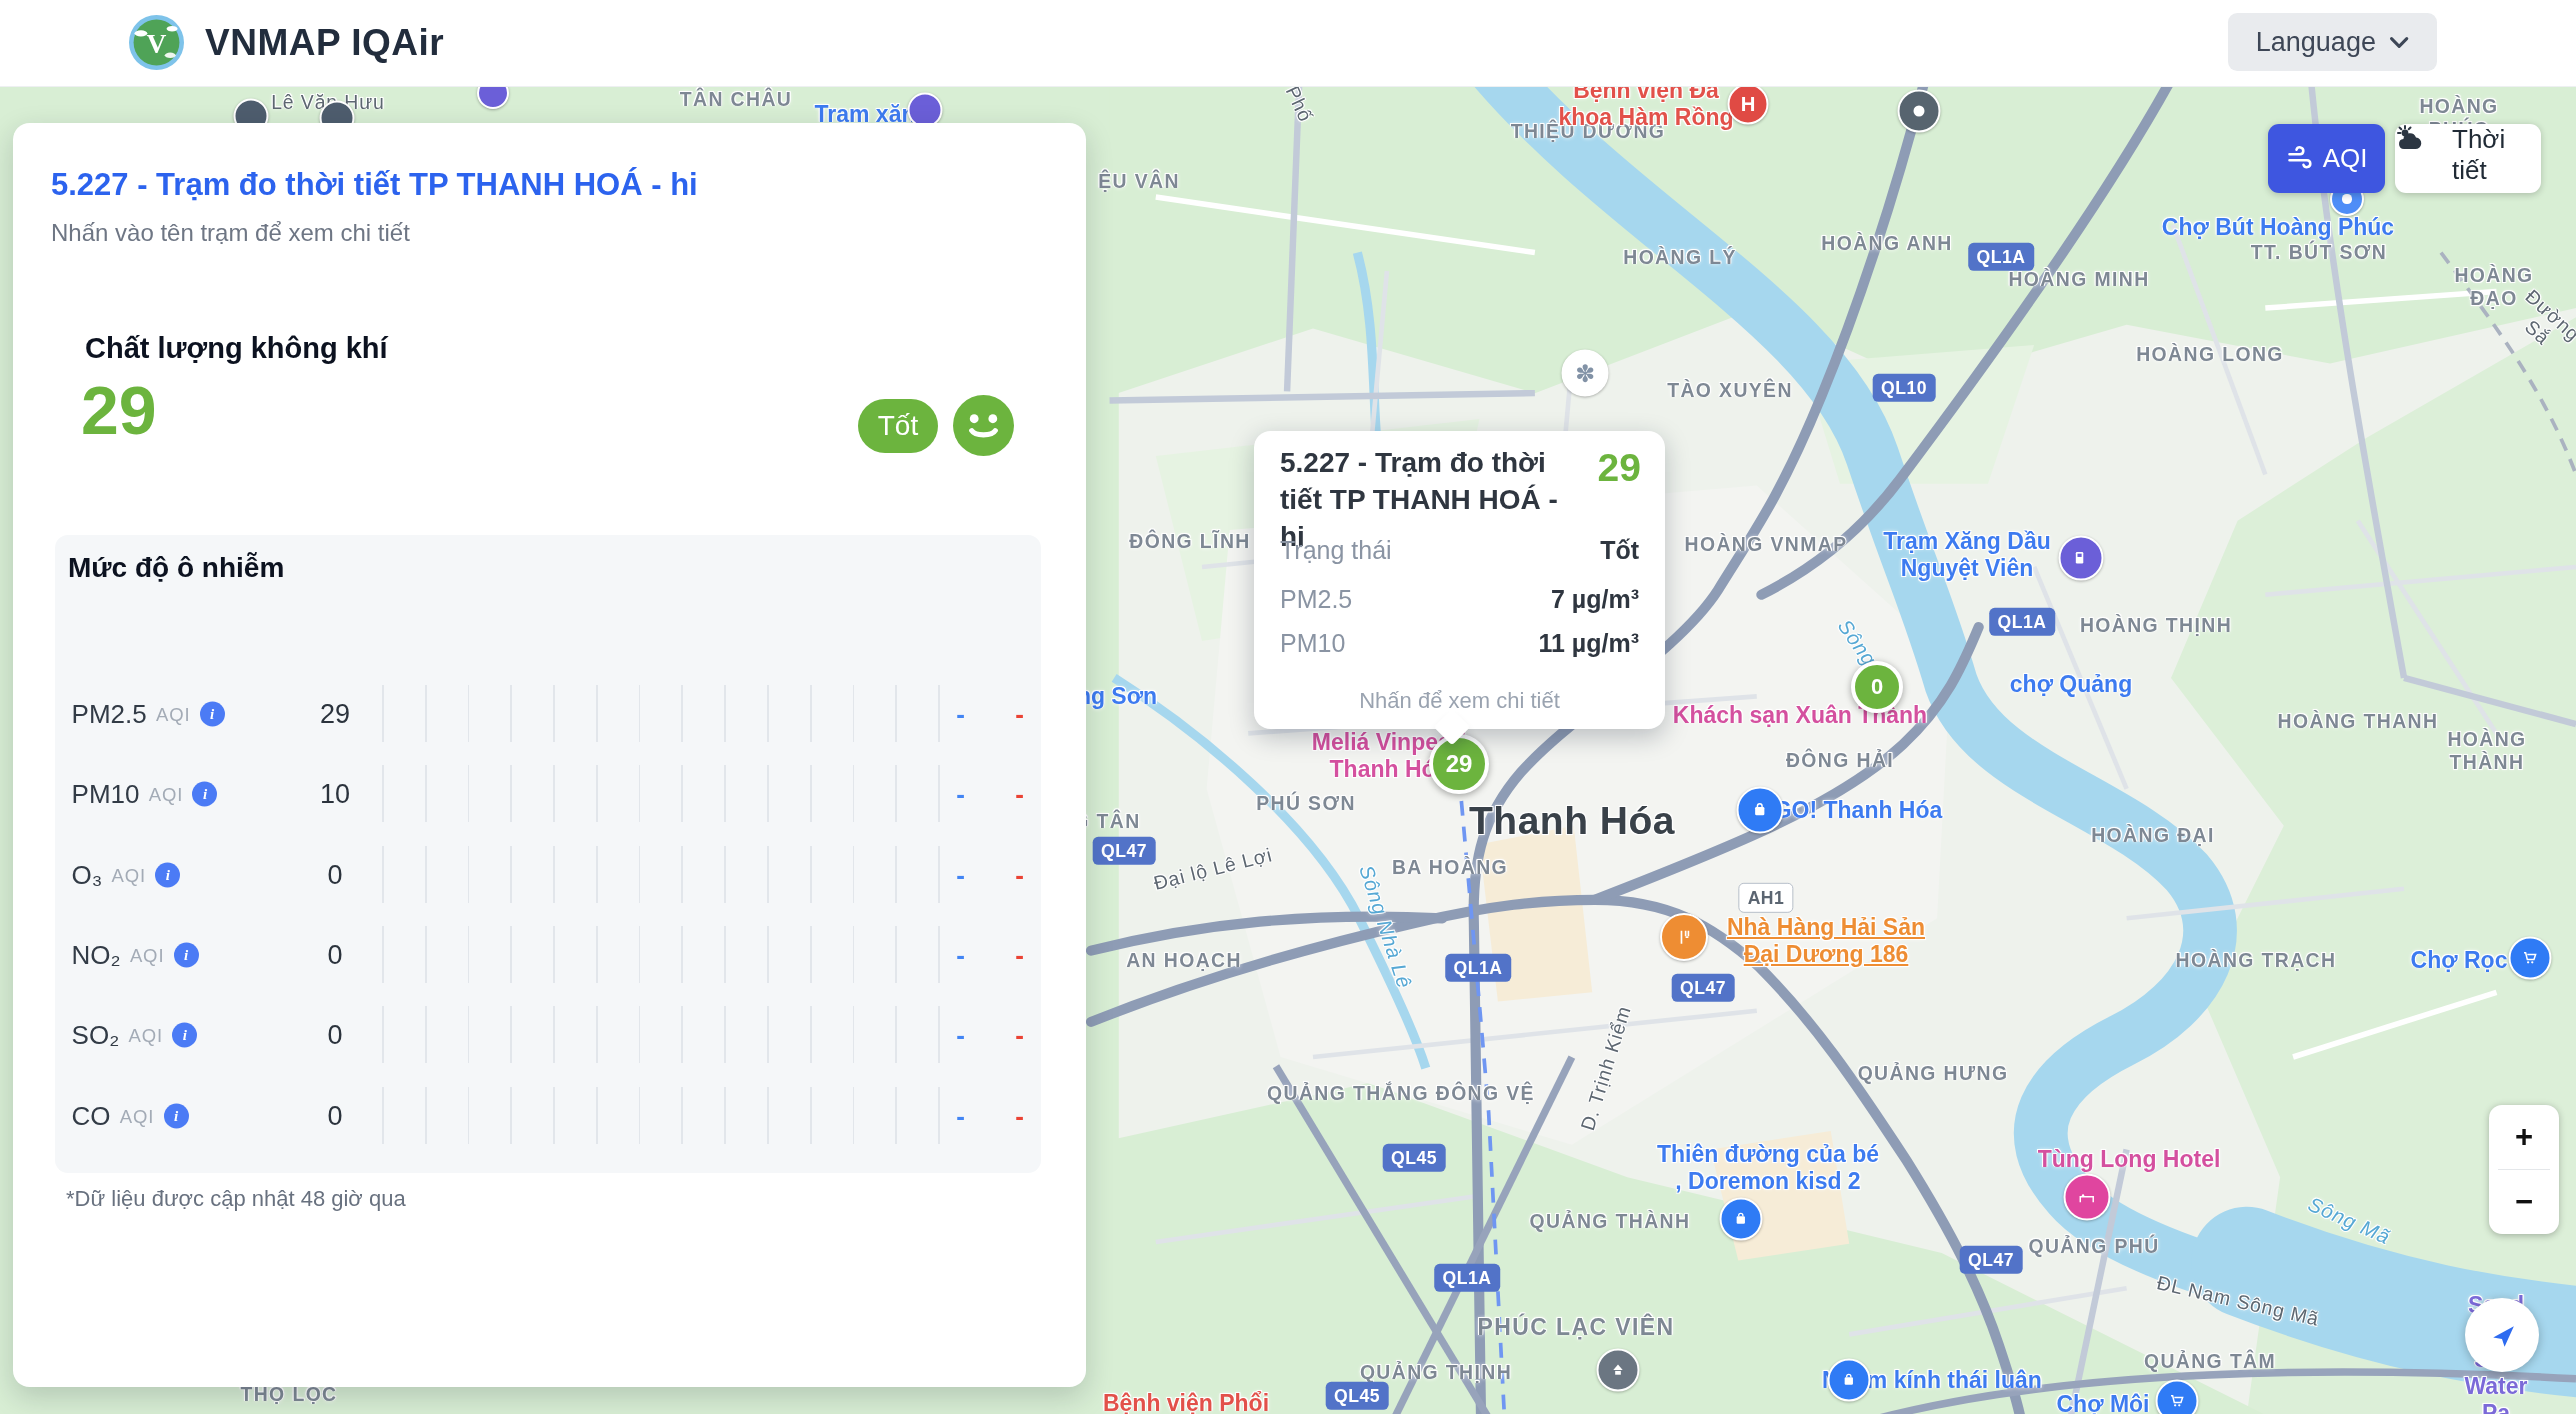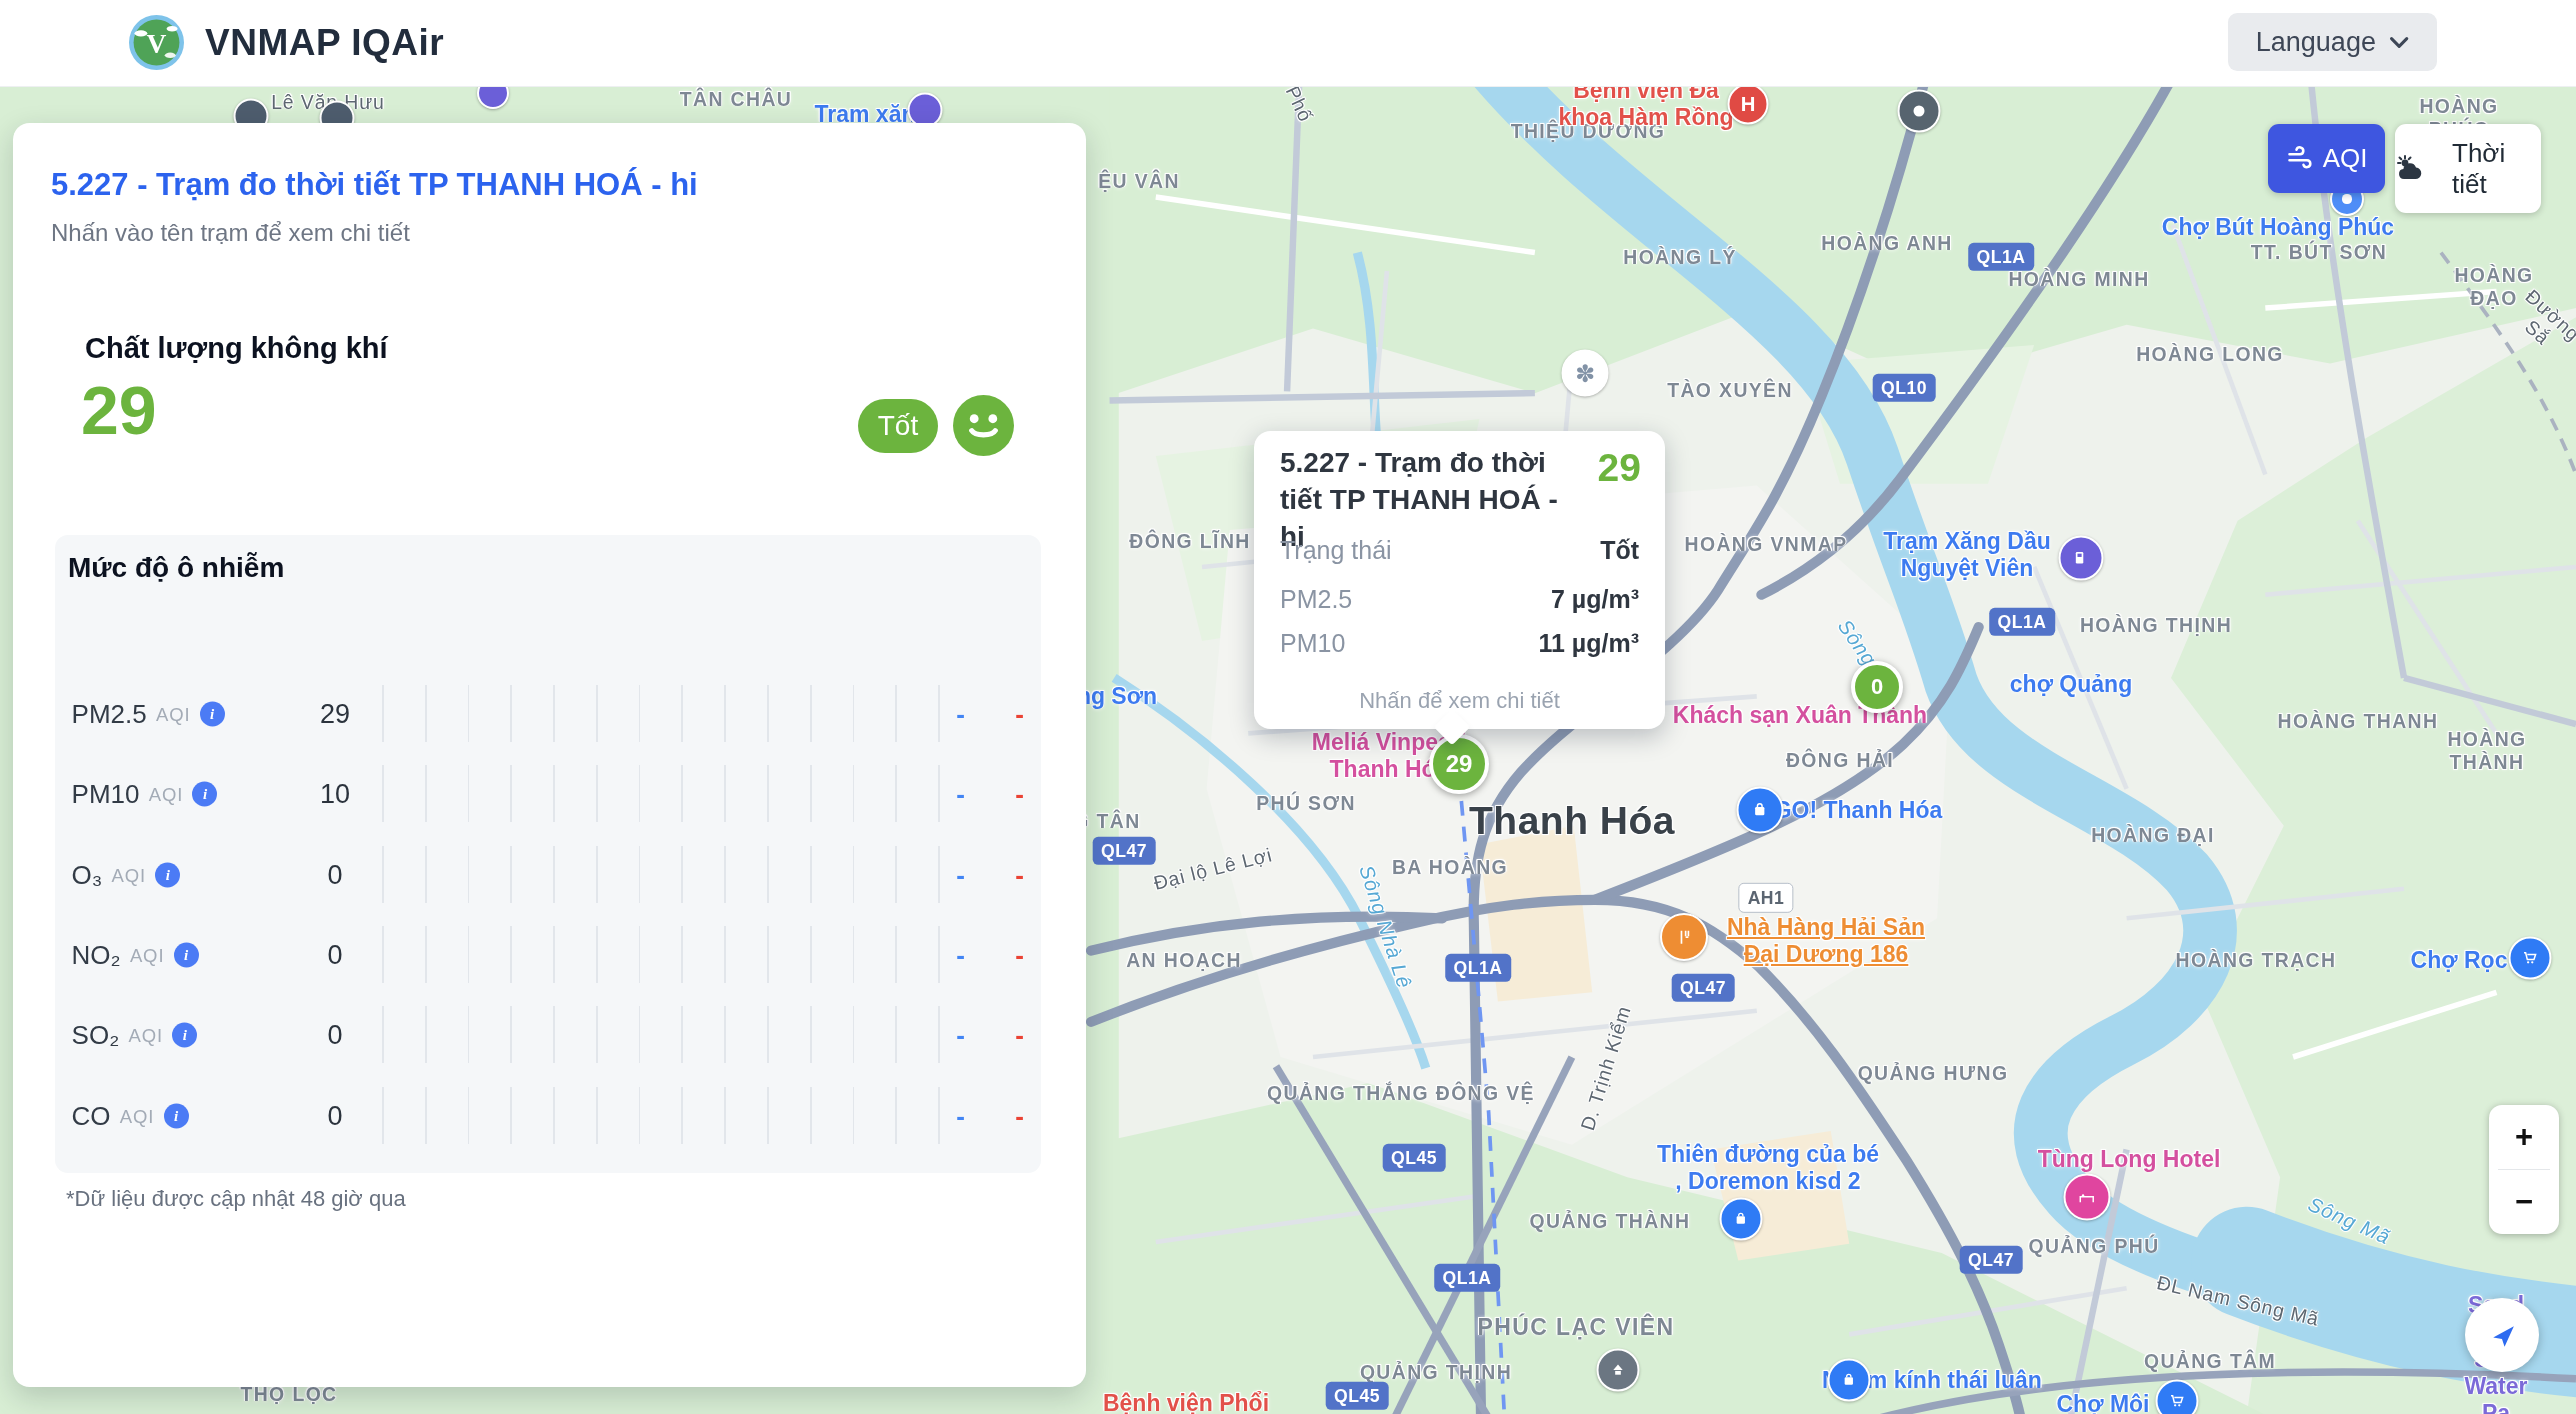--- a/index.html
+++ b/index.html
@@ -50,22 +50,22 @@
 
   
   .search{position:absolute;left:1453px;top:39px;width:792px;height:68px;background:#fff;border-radius:34px;z-index:7;
        box-shadow:0 1.8px 9.2px rgba(0,0,0,.15);}
   .search input{width:100%;height:100%;border:none;outline:none;background:transparent;border-radius:34px;
        padding:0 37px;font-size:25px;color:#333;font-family:inherit;}
   .search input::placeholder{color:#9aa3af;}
   .aqibtn{position:absolute;left:2268px;top:38px;width:117px;height:69px;background:#3e56e0;border-radius:11px;z-index:7;
        display:flex;align-items:center;justify-content:center;gap:9.2px;color:#fff;font-size:26px;font-weight:500;
        box-shadow:0 1.8px 7.4px rgba(0,0,0,.2);cursor:pointer;}
-  .wxbtn{position:absolute;left:2395px;top:38px;width:146px;height:89px;background:#fff;border-radius:11px;z-index:7;
-       display:flex;align-items:center;justify-content:center;gap:27px;color:#212b36;font-size:26px;
+  .wxbtn{position:absolute;left:2395px;top:38px;width:146px;height:69px;background:#fff;border-radius:11px;z-index:7;
+       display:flex;justify-content:center;gap:27px;color:#212b36;font-size:26px;
        box-shadow:0 1.8px 7.4px rgba(0,0,0,.2);cursor:pointer;}
 
   
   .zoomctl{position:absolute;left:2489px;top:1019px;width:70px;height:129px;background:#fff;border-radius:13px;z-index:7;
        box-shadow:0 1.8px 7.4px rgba(0,0,0,.25);display:flex;flex-direction:column;}
   .zoomctl .zb{flex:1;display:flex;align-items:center;justify-content:center;font-size:31px;font-weight:700;color:#111;cursor:pointer;}
   .zoomctl .div{height:0.9px;background:#e4e7ea;margin:0 9.2px;}
   .locate{position:absolute;left:2465px;top:1212px;width:74px;height:74px;border-radius:50%;background:#fff;z-index:7;
        box-shadow:0 1.8px 9.2px rgba(0,0,0,.25);display:flex;align-items:center;justify-content:center;cursor:pointer;}
 

